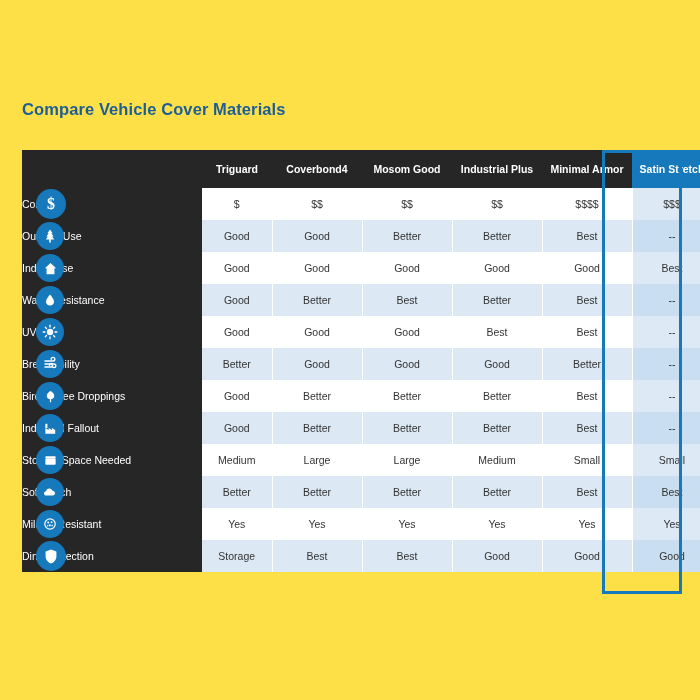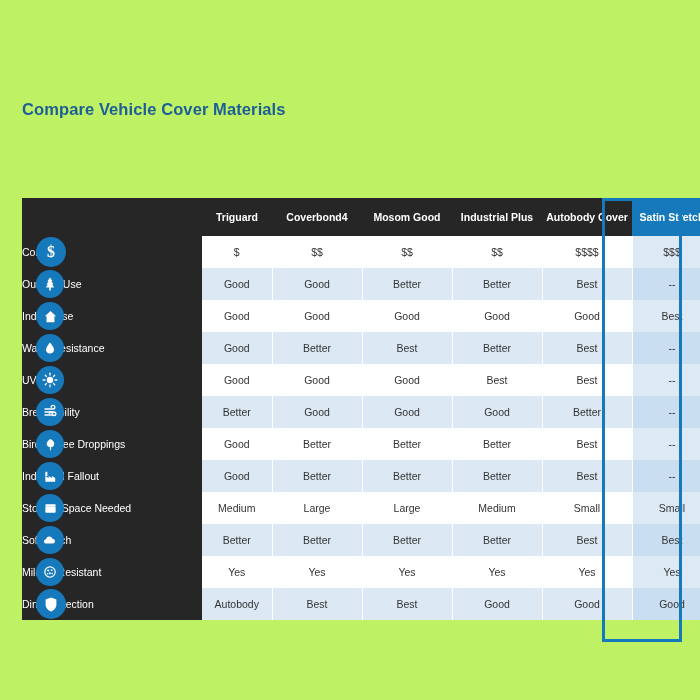--- a/index.html
+++ b/index.html
@@ -5,36 +5,35 @@
   * { box-sizing: border-box; }
   html, body {
     margin: 0; padding: 0;
     width: 700px; height: 700px;
     background: #ffffff;
     font-family: "Liberation Sans", sans-serif;
   }
   .page {
     position: relative;
     width: 700px; height: 700px;
-    background: #bef264;
+    background: #fde047;
     overflow: hidden;
   }
   .page-title {
     position: absolute;
     left: 22px; top: 100px;
     font-size: 16.5px;
     font-weight: bold;
     color: #1d5e96;
     letter-spacing: 0.1px;
   }
   .table-wrap {
     position: absolute;
     left: 22px; top: 150px;
     width: 569px;
-    margin-top: 48px;
   }
   table.compare {
     border-collapse: collapse;
     width: 660px;
     table-layout: fixed;
   }
   table.compare td, table.compare th {
     padding: 0;
     margin: 0;
     font-weight: normal;
@@ -144,21 +143,21 @@
         <col class="c-data-wide">
         <col class="c-hl">
       </colgroup>
       <tbody>
         <tr class="header-row">
           <td class="label-cell"></td>
           <td>Triguard</td>
           <td>Coverbond4</td>
           <td>Mosom Good</td>
           <td>Industrial Plus</td>
-          <td>Autobody Cover</td>
+          <td>Minimal Armor</td>
           <td class="hl">Satin Stretch</td>
         </tr>
 
         <tr class="odd">
           <td class="label-cell">
             <span class="icon-badge first">
                 <span class="dollar-glyph">$</span>
               </span>
             <span>Cost</span>
           </td>
@@ -362,21 +361,21 @@
 
         <tr class="even">
           <td class="label-cell">
             <span class="icon-badge first">
               <svg width="16" height="17" viewBox="0 0 16 17" fill="#ffffff">
                   <path d="M8 1.6 L13.4 3.6 V8.4 C13.4 11.8 10.9 14.3 8 15.4 C5.1 14.3 2.6 11.8 2.6 8.4 V3.6 Z"></path>
                 </svg>
             </span>
             <span>Ding Protection</span>
           </td>
-          <td class="data-cell">Autobody</td>
+          <td class="data-cell">Storage</td>
           <td class="data-cell">Best</td>
           <td class="data-cell">Best</td>
           <td class="data-cell">Good</td>
           <td class="data-cell">Good</td>
           <td class="data-cell hl">Good</td>
         </tr>
       </tbody>
     </table>
 
     <div class="hl-box"></div>

